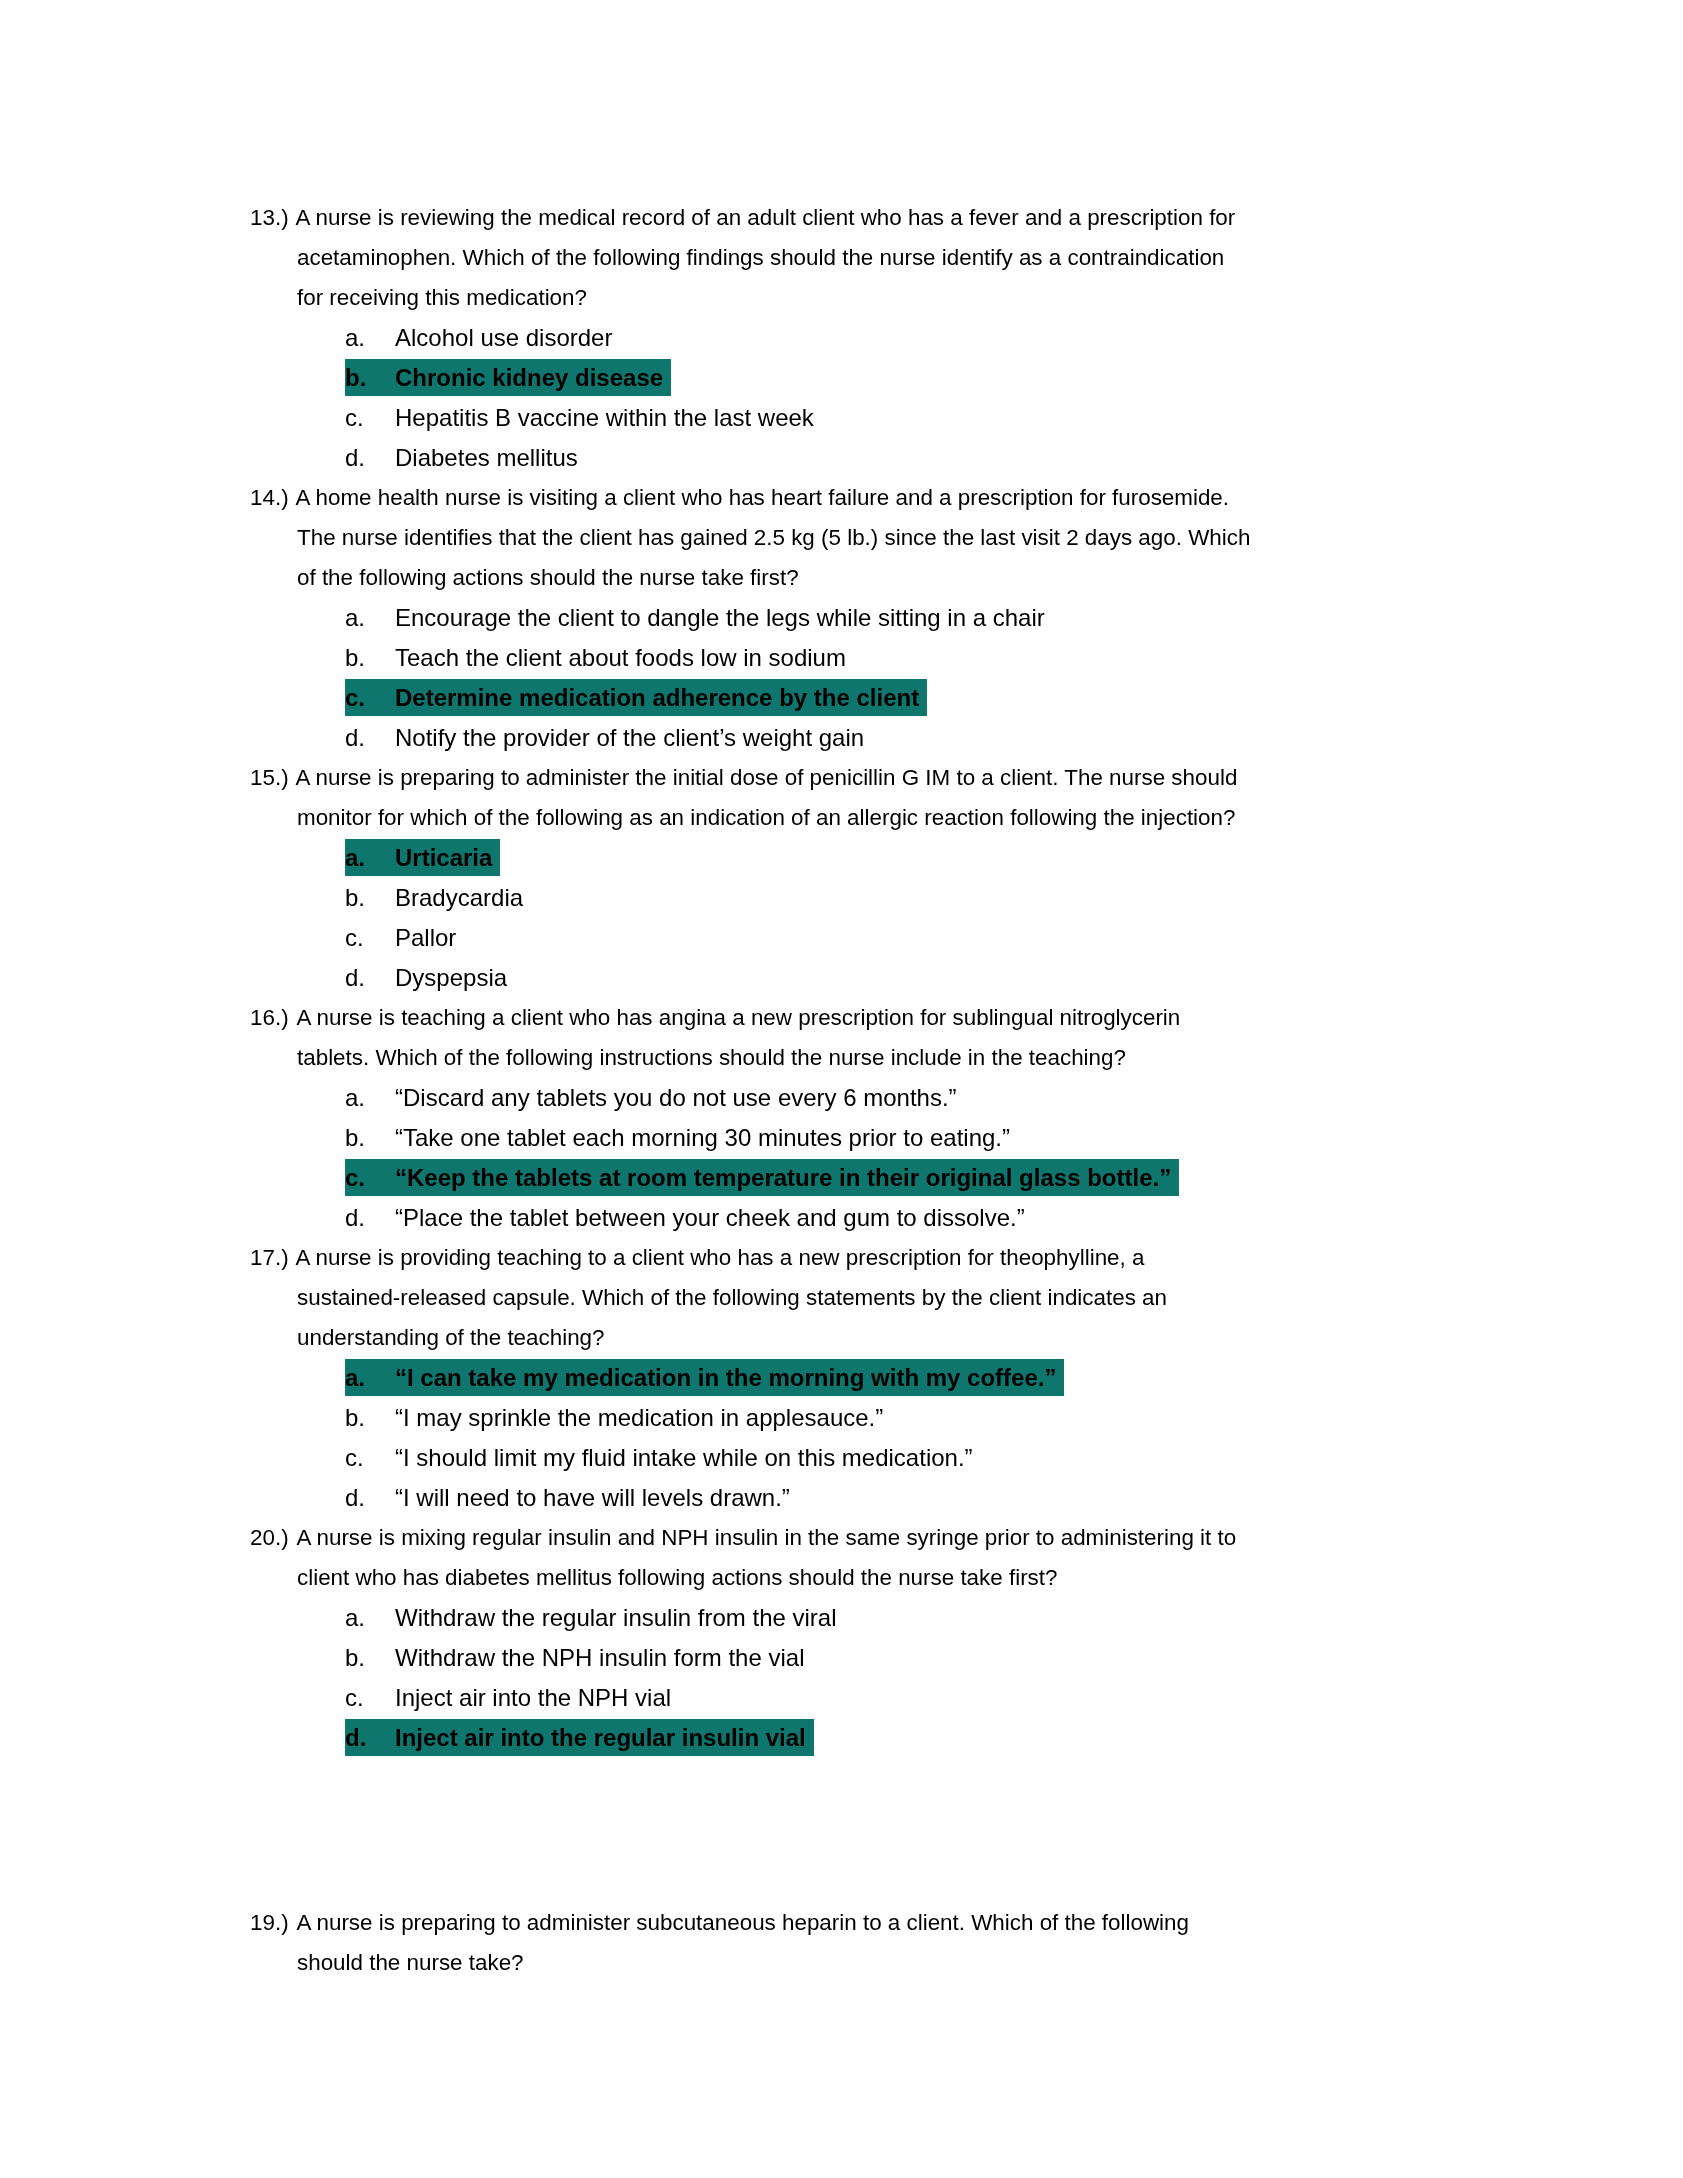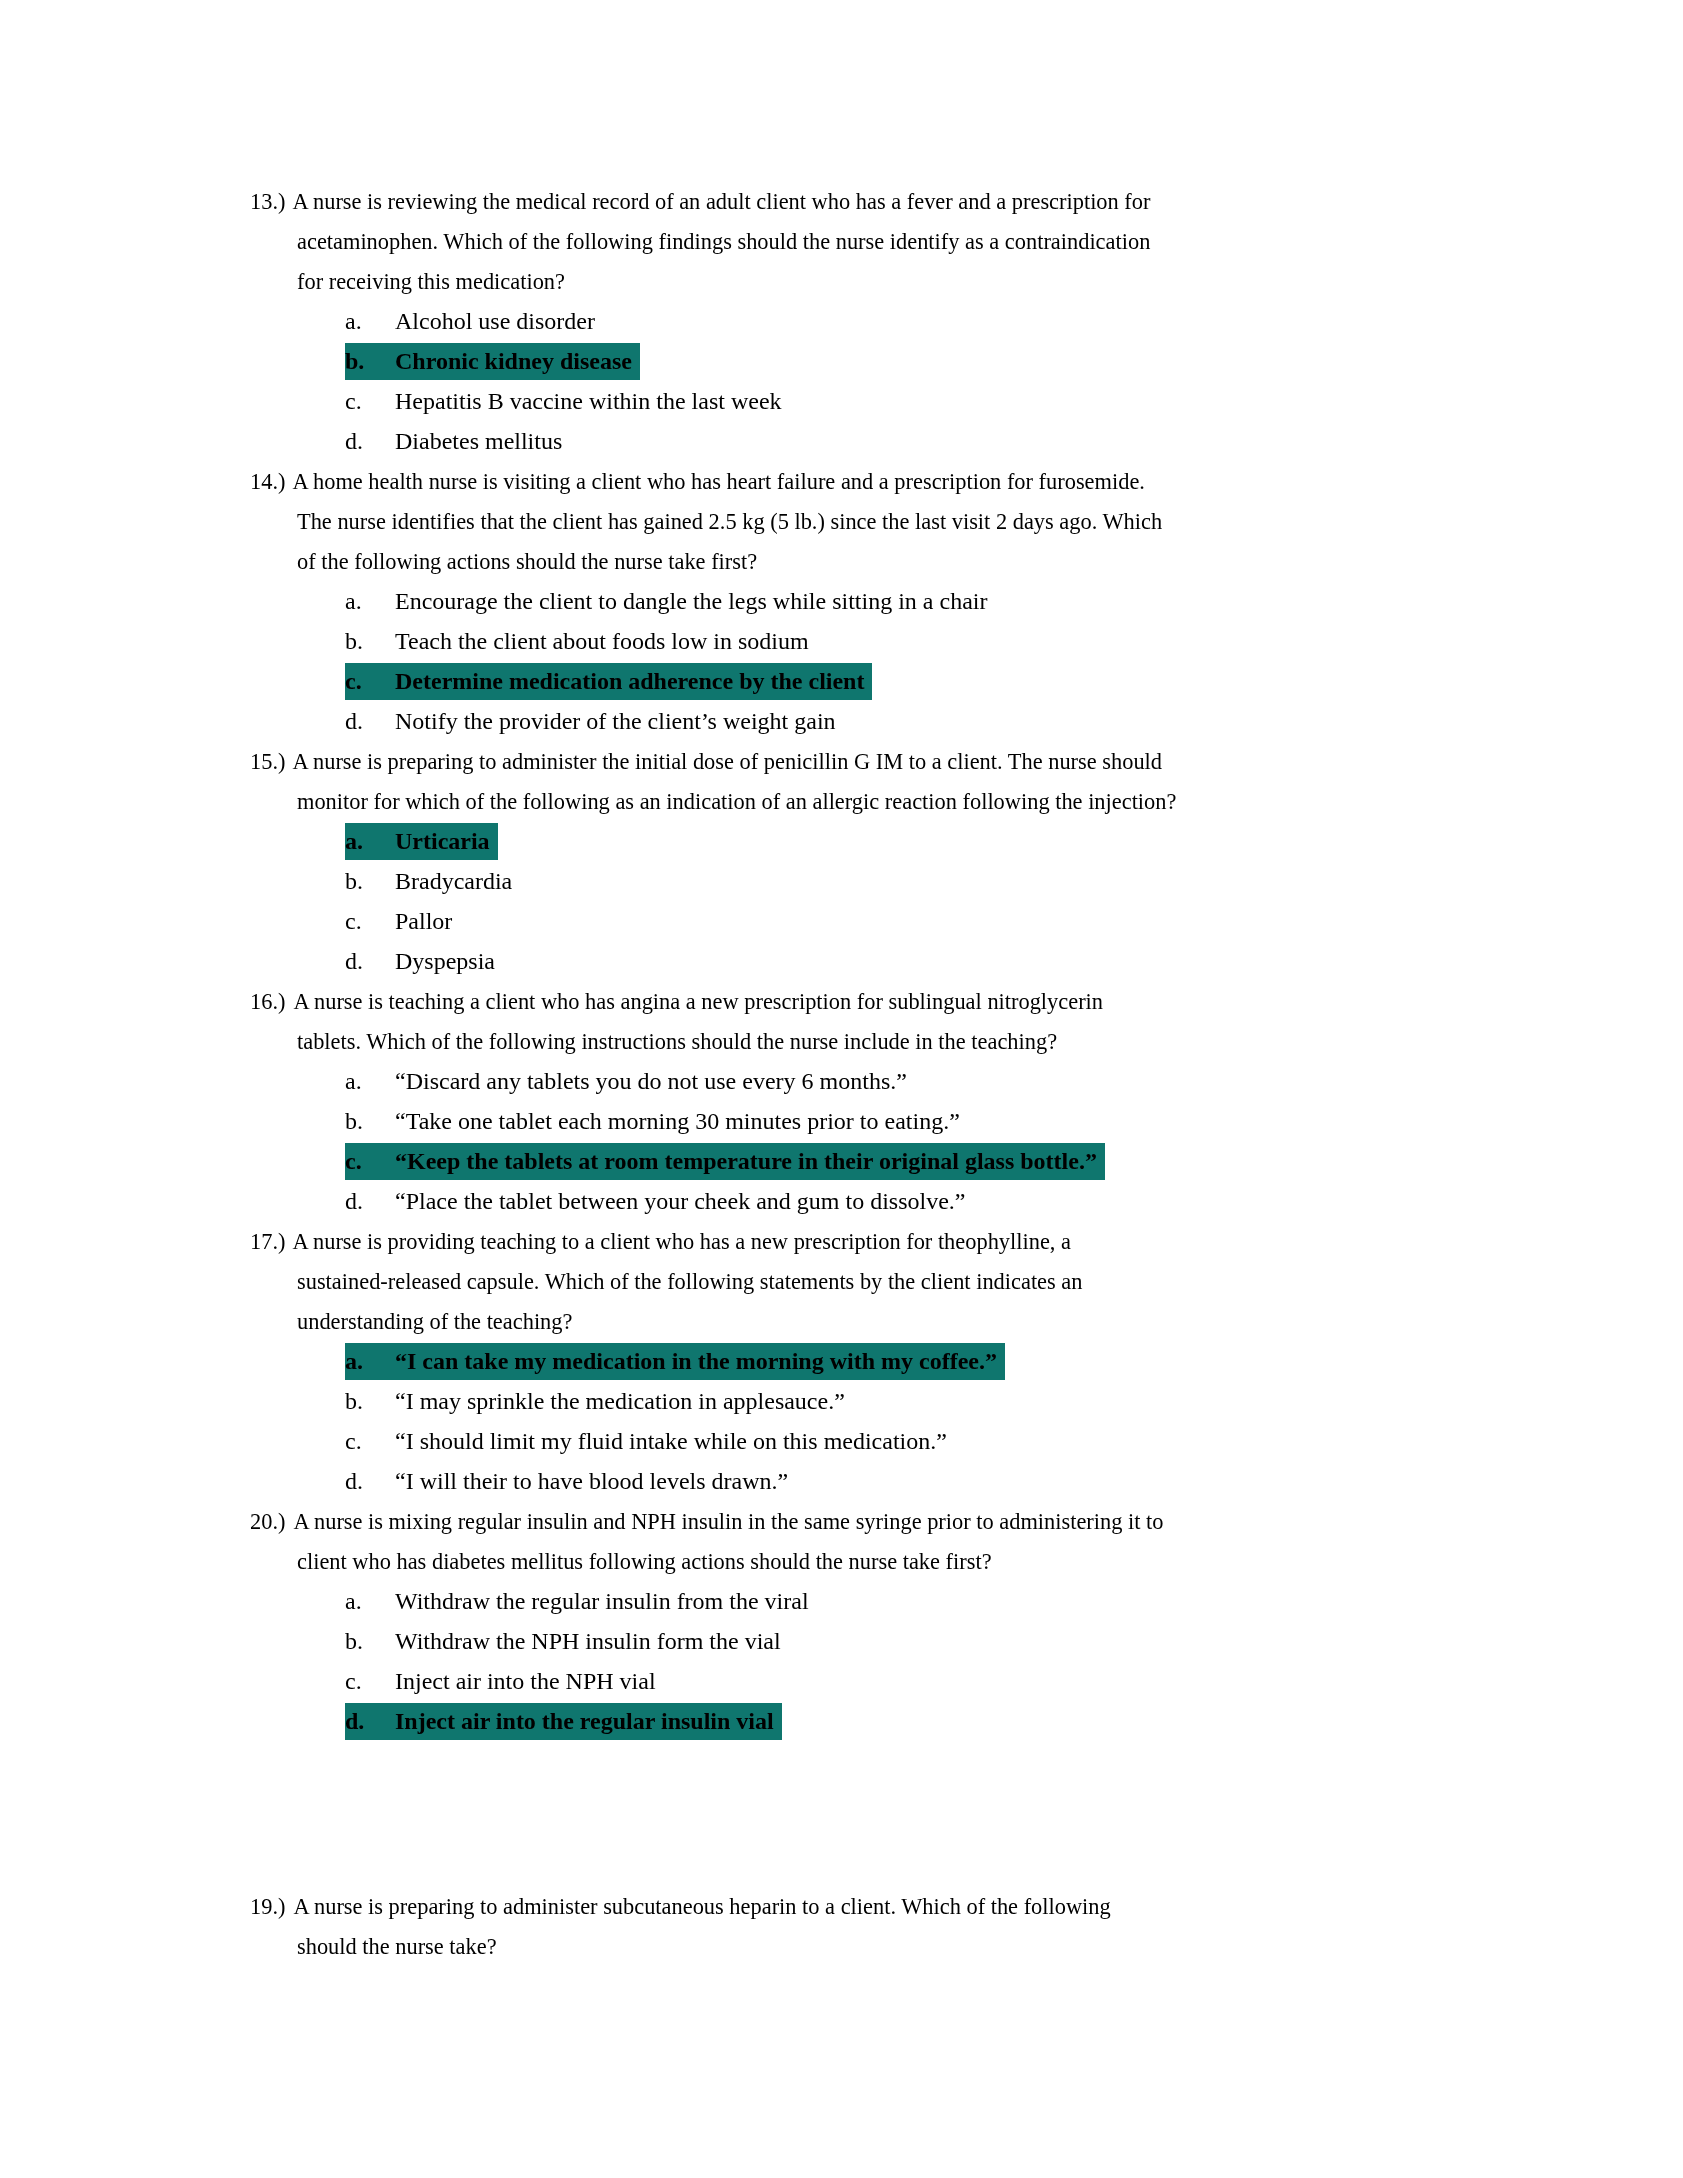--- a/index.html
+++ b/index.html
@@ -19,23 +19,22 @@
       position: absolute;
       left: 0;
       top: 0;
       width: 1683px;
       height: 2178px;
       background: #ffffff;
     }
     .content {
       position: absolute;
       left: 250px;
-      top: 182px;
+      top: 198px;
       width: 1287px;
-      font-family: Liberation Serif, serif;
     }
     .question {
       margin: 0;
     }
     .q-line {
       height: 40px;
       line-height: 40px;
       font-size: 22.4px;
       white-space: nowrap;
       position: relative;
@@ -130,21 +129,21 @@
       <div class="opt"><span class="opt-inner"><span class="opt-marker">d.</span><span class="opt-text">“Place the tablet between your cheek and gum to dissolve.”</span></span></div>
     </div>
 
     <div class="question">
       <div class="q-line first"><span class="q-num gap">17.)</span><span>A nurse is providing teaching to a client who has a new prescription for theophylline, a</span></div>
       <div class="q-line cont"><span>sustained-released capsule. Which of the following statements by the client indicates an</span></div>
       <div class="q-line cont"><span>understanding of the teaching?</span></div>
       <div class="opt"><span class="opt-inner correct"><span class="opt-marker">a.</span><span class="opt-text">“I can take my medication in the morning with my coffee.”</span></span></div>
       <div class="opt"><span class="opt-inner"><span class="opt-marker">b.</span><span class="opt-text">“I may sprinkle the medication in applesauce.”</span></span></div>
       <div class="opt"><span class="opt-inner"><span class="opt-marker">c.</span><span class="opt-text">“I should limit my fluid intake while on this medication.”</span></span></div>
-      <div class="opt"><span class="opt-inner"><span class="opt-marker">d.</span><span class="opt-text">“I will their to have blood levels drawn.”</span></span></div>
+      <div class="opt"><span class="opt-inner"><span class="opt-marker">d.</span><span class="opt-text">“I will need to have will levels drawn.”</span></span></div>
     </div>
 
     <div class="question">
       <div class="q-line first"><span class="q-num tight">20.)</span><span>A nurse is mixing regular insulin and NPH insulin in the same syringe prior to administering it to</span></div>
       <div class="q-line cont"><span>client who has diabetes mellitus following actions should the nurse take first?</span></div>
       <div class="opt"><span class="opt-inner"><span class="opt-marker">a.</span><span class="opt-text">Withdraw the regular insulin from the viral</span></span></div>
       <div class="opt"><span class="opt-inner"><span class="opt-marker">b.</span><span class="opt-text">Withdraw the NPH insulin form the vial</span></span></div>
       <div class="opt"><span class="opt-inner"><span class="opt-marker">c.</span><span class="opt-text">Inject air into the NPH vial</span></span></div>
       <div class="opt"><span class="opt-inner correct"><span class="opt-marker">d.</span><span class="opt-text">Inject air into the regular insulin vial</span></span></div>
     </div>

